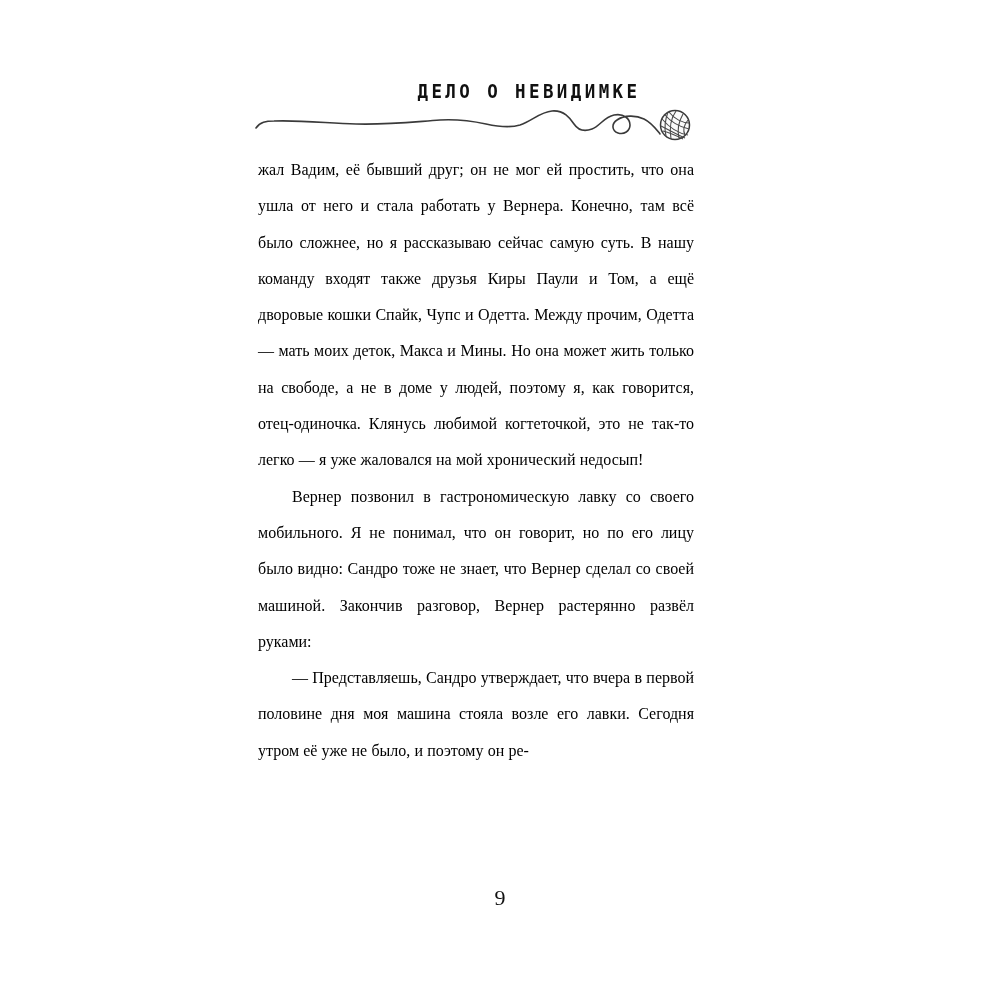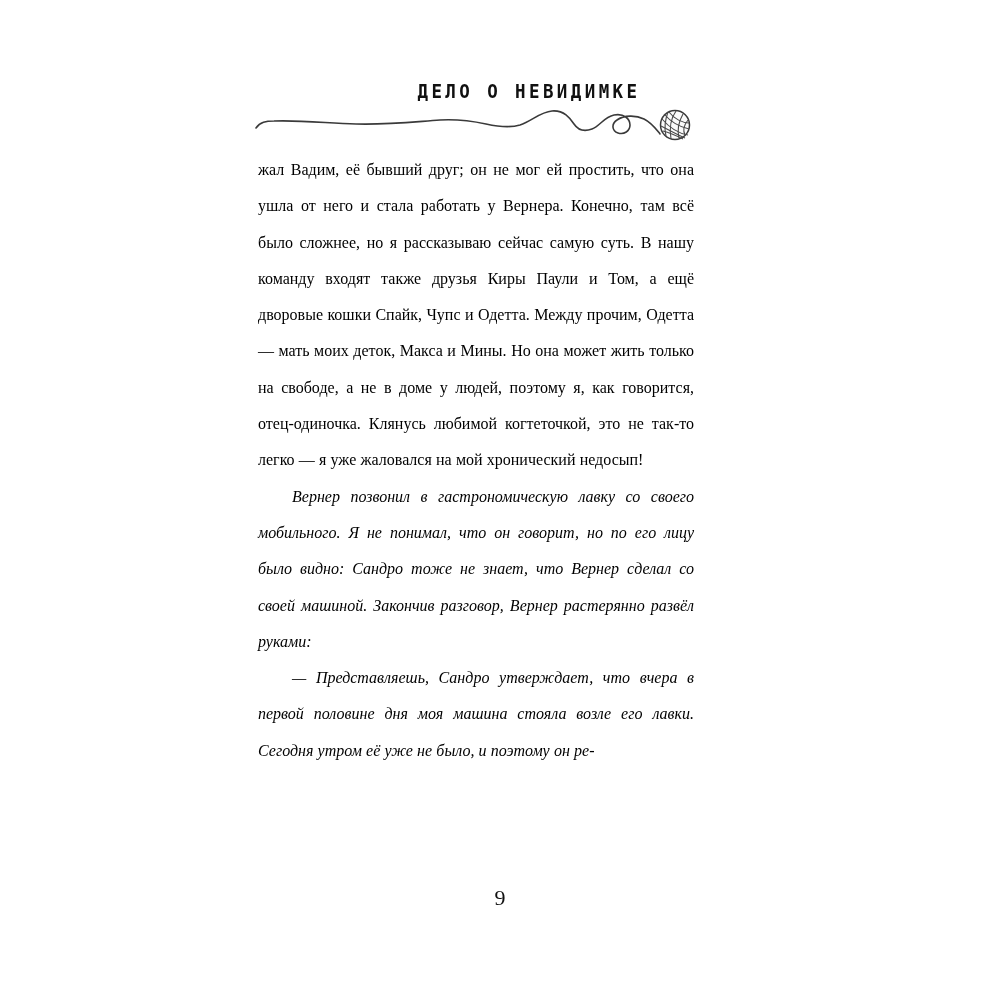--- a/index.html
+++ b/index.html
@@ -73,21 +73,20 @@
     font-size: 16px;
     line-height: 36.3px;
     text-align: justify;
     text-justify: inter-word;
     text-indent: 0;
     hyphens: none;
     word-spacing: 0.2px;
   }
   .para.indented {
     text-indent: 34px;
-    font-style: italic;
   }
   .para + .para {
     margin-top: 0;
   }
 
   
   .folio {
     position: absolute;
     left: 0;
     top: 885px;

